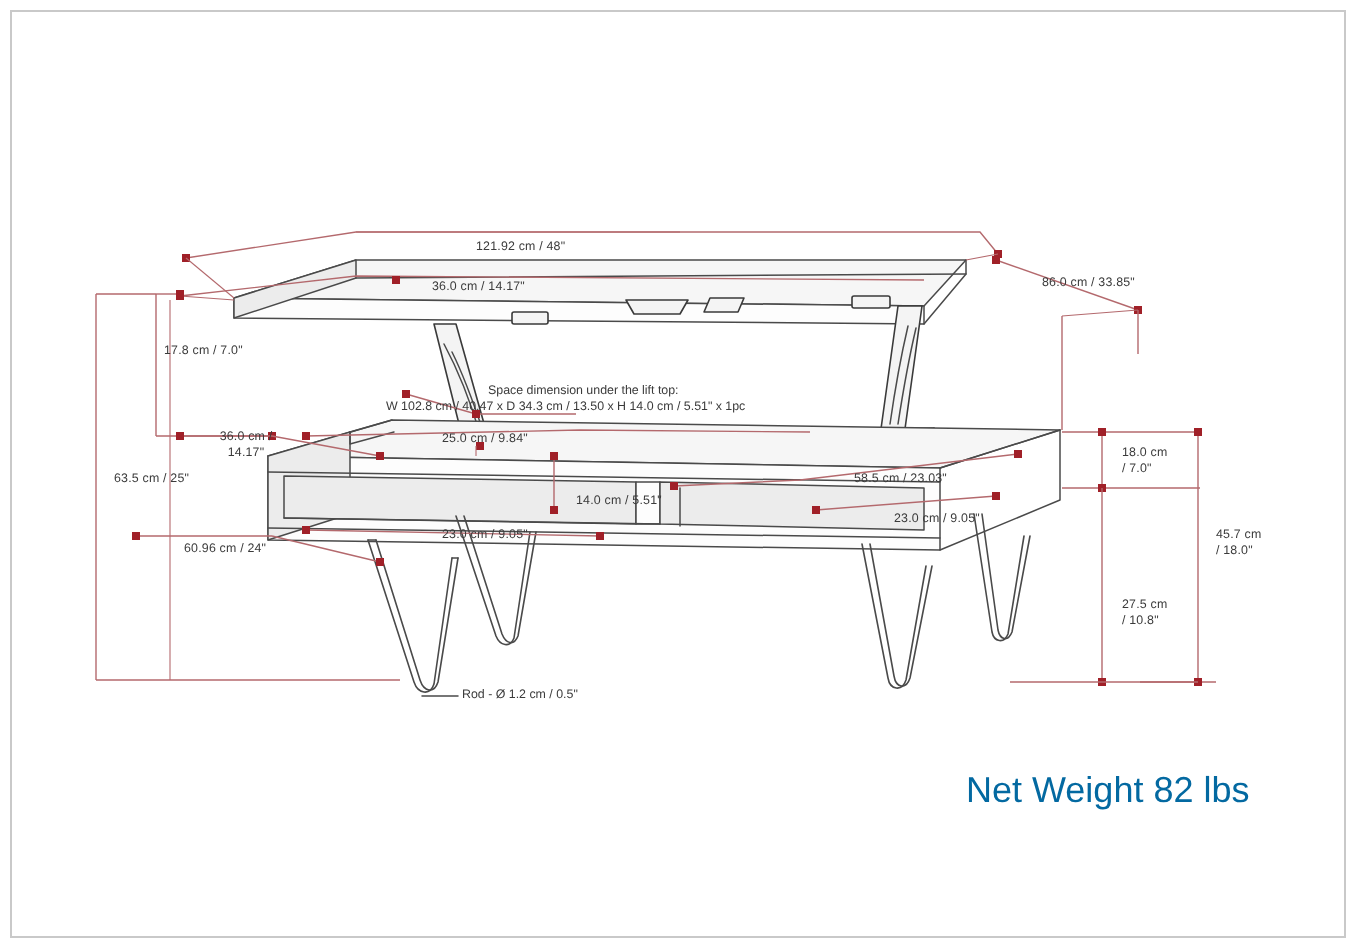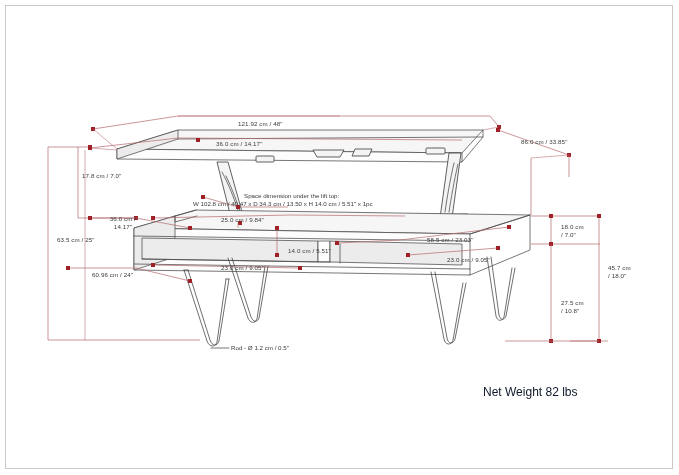--- a/index.html
+++ b/index.html
@@ -54,22 +54,22 @@
     font-size: 6.2px;
     color: #3b3b3b;
     white-space: nowrap;
     line-height: 1.3;
   }
   #net-weight {
     position: absolute;
     left: 483px;
     top: 385px;
     font-family: "Liberation Sans", "DejaVu Sans", sans-serif;
-    font-size: 12px;
-    color: #0f172a;
+    font-size: 18px;
+    color: #0369a1;
     white-space: nowrap;
   }
 </style>
 </head>
 <body>
 
 <div id="canvas">
 
   <div id="frame-border"></div>
 

